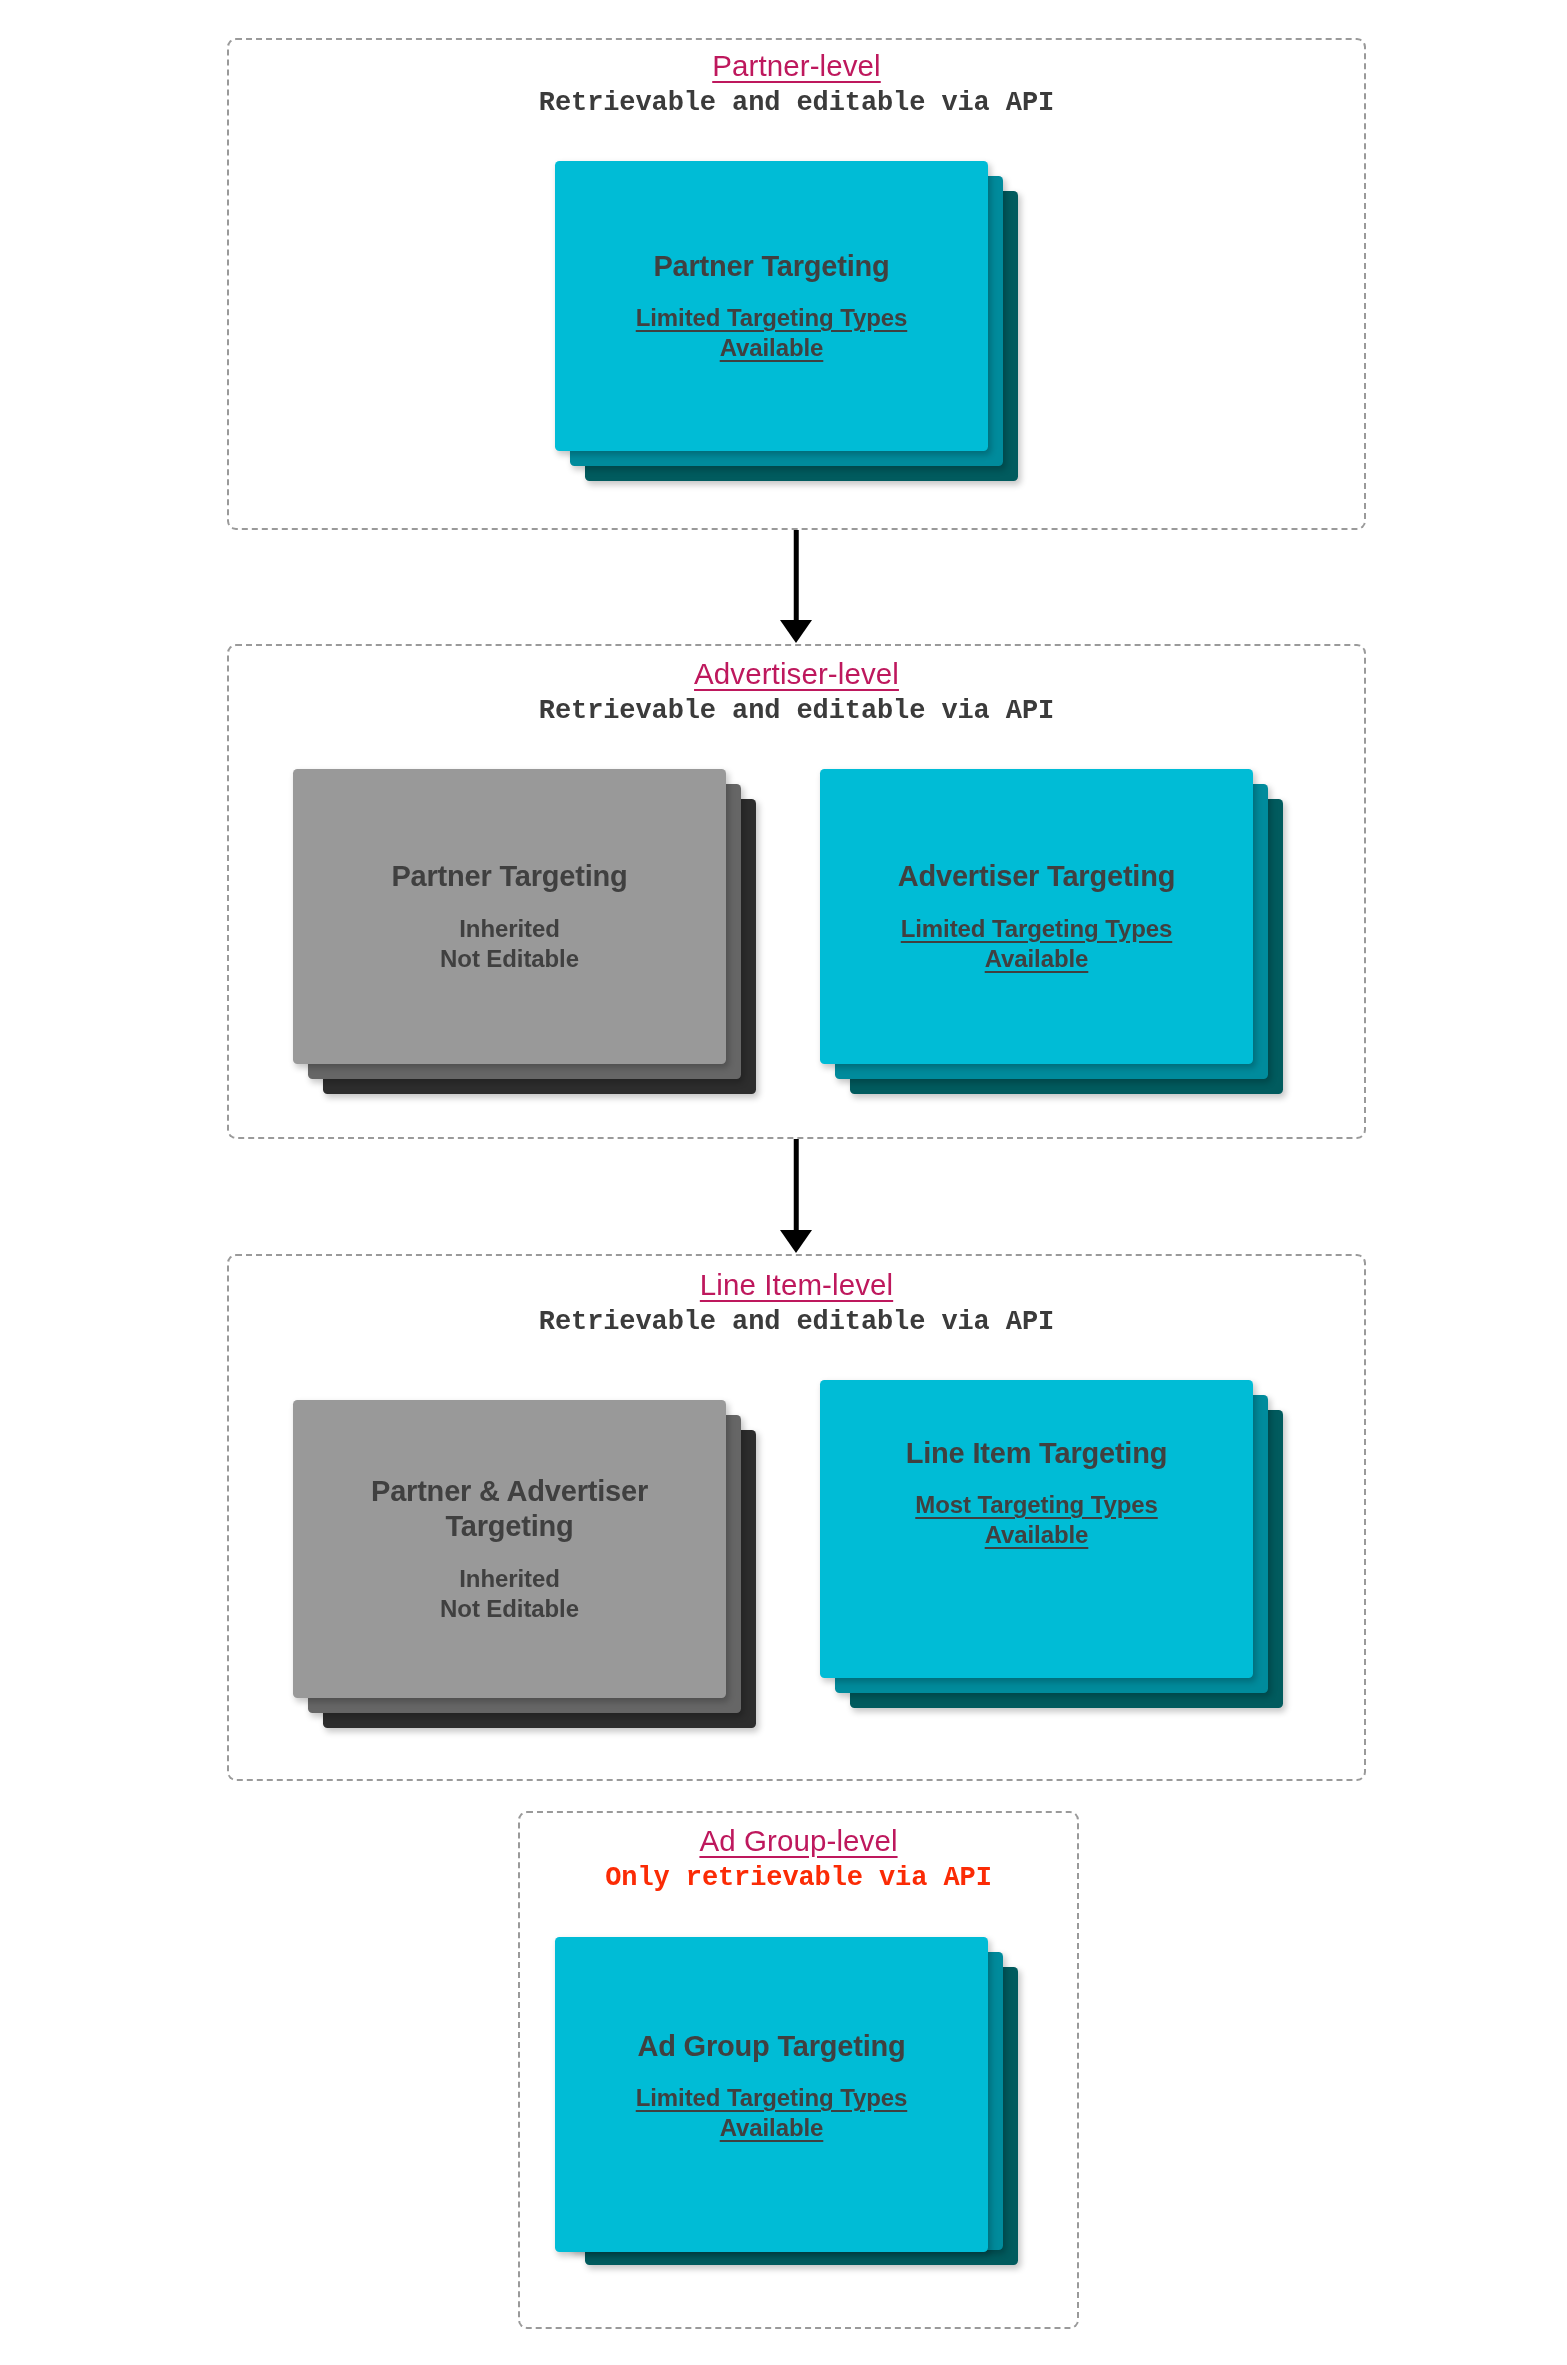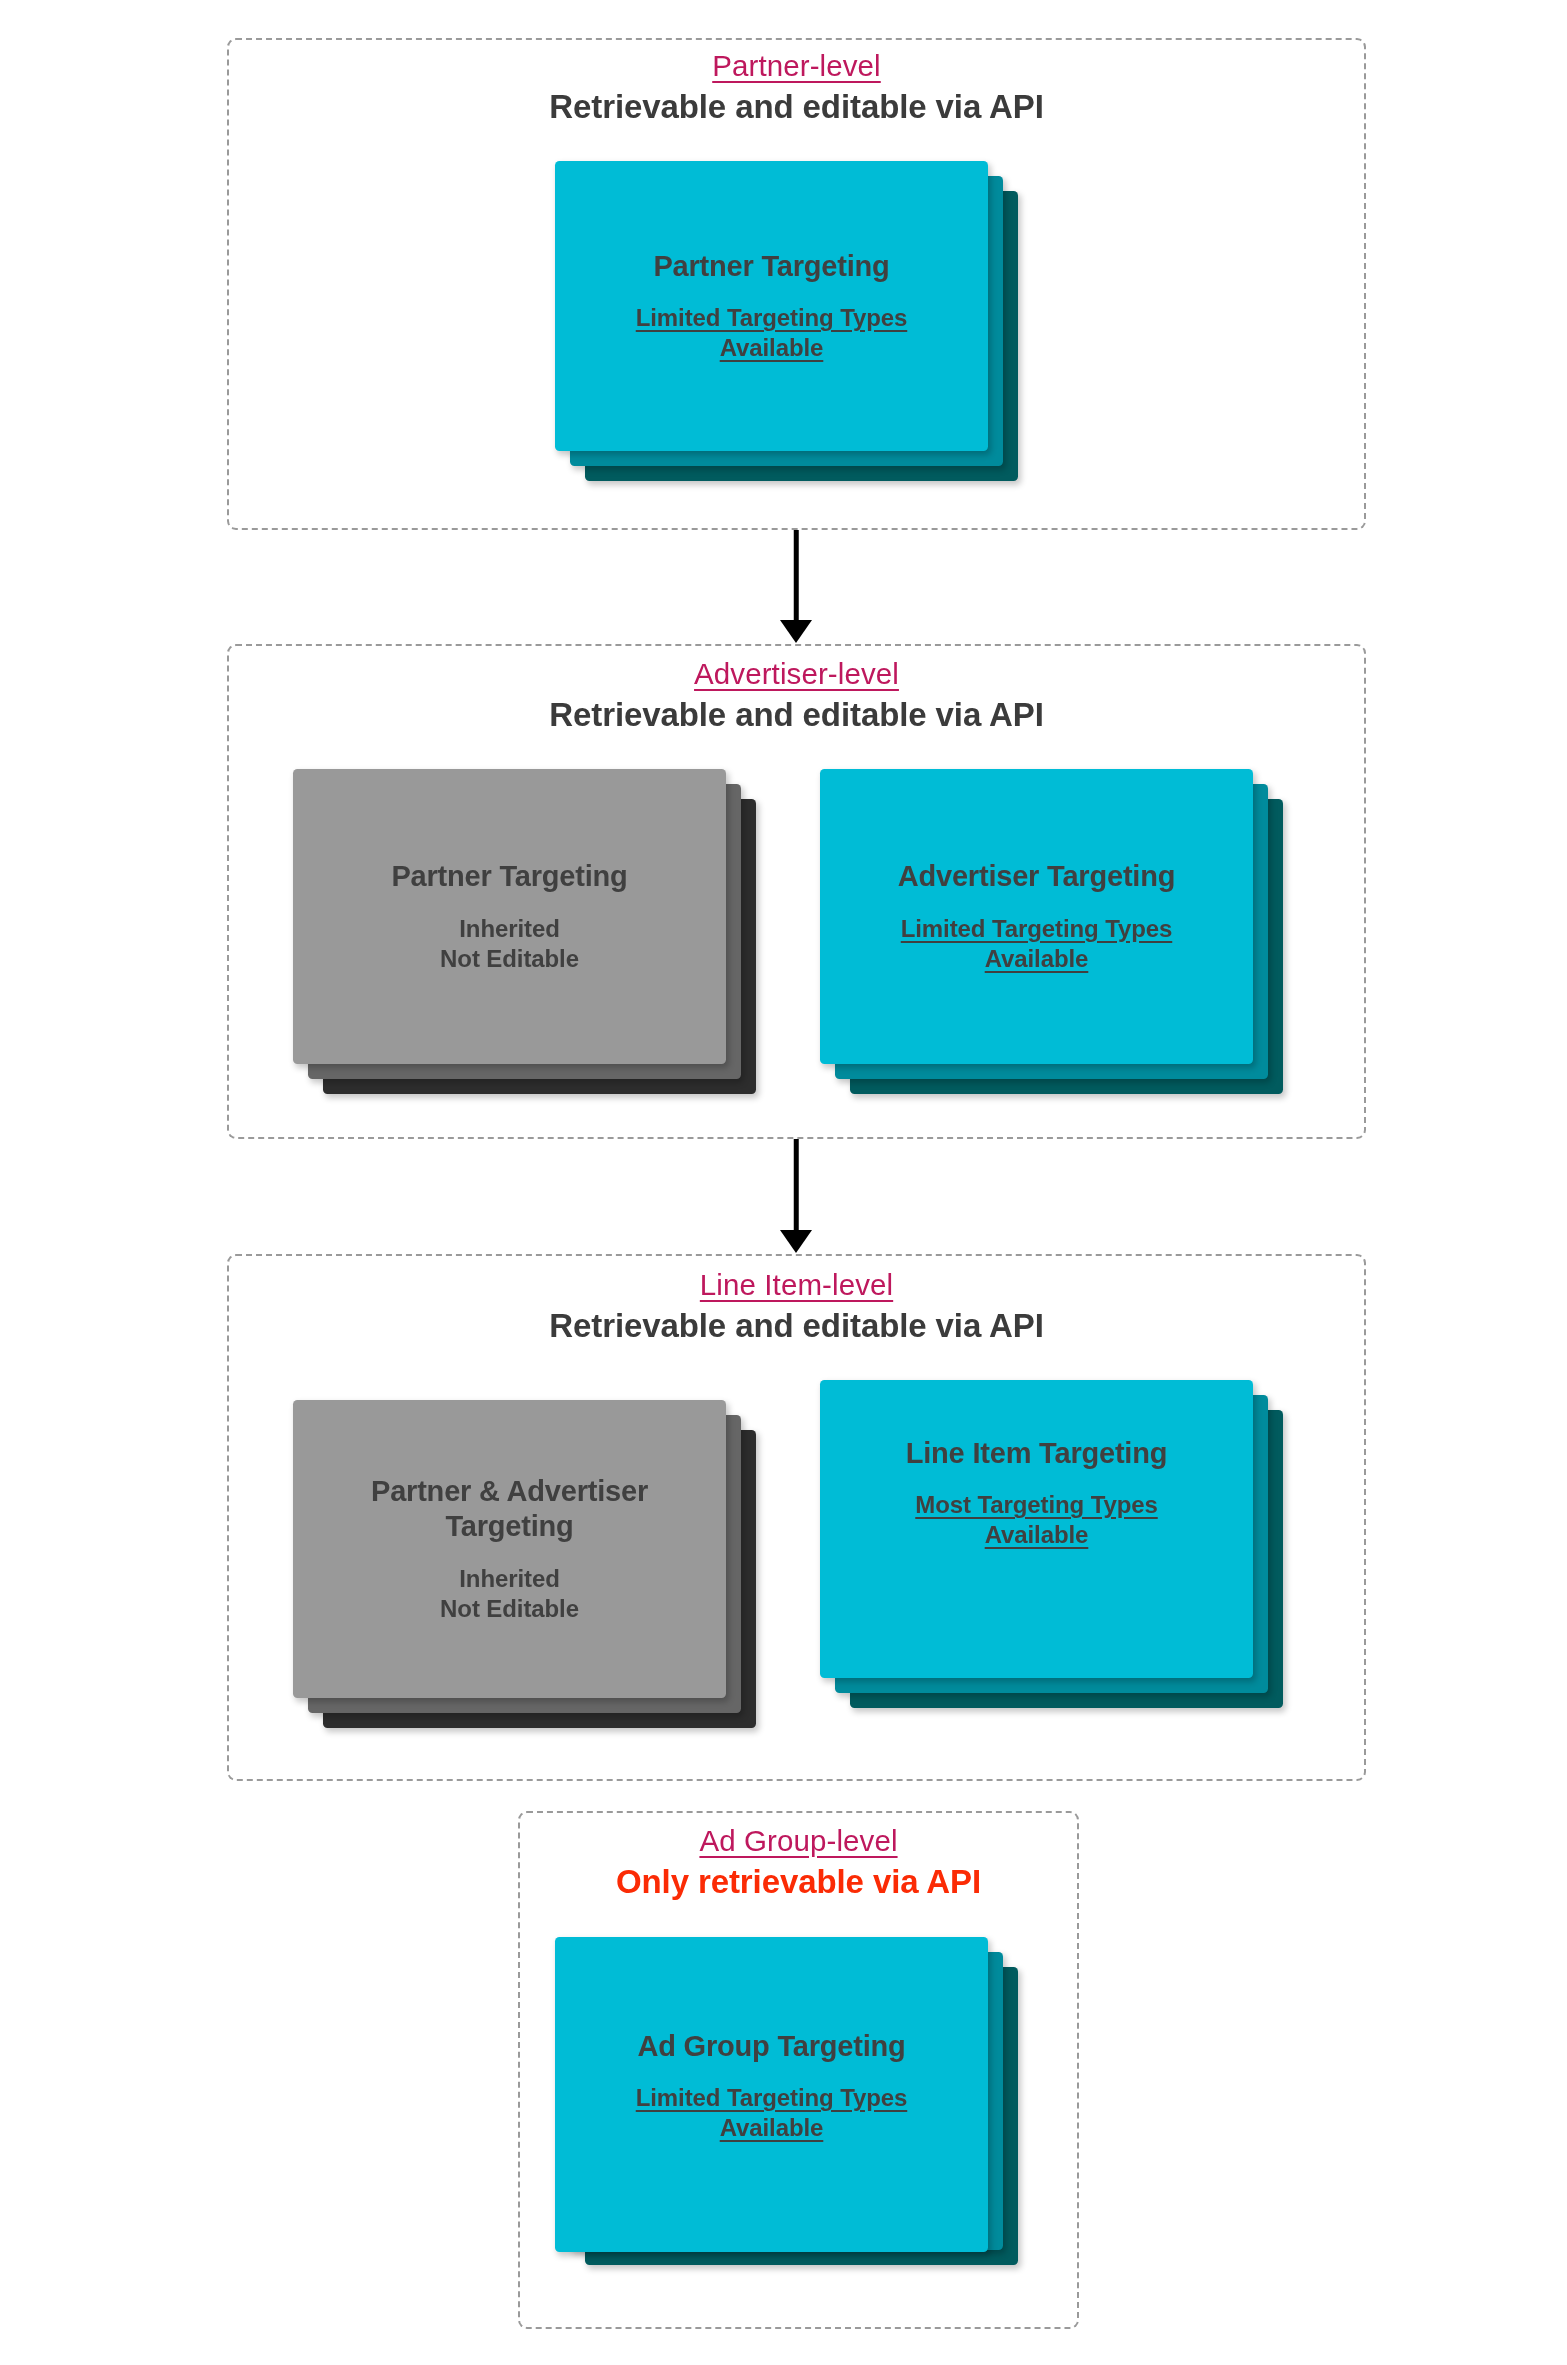--- a/index.html
+++ b/index.html
@@ -44,24 +44,25 @@
     font-size: 29.5px;
     font-weight: 400;
     text-decoration: underline;
     text-underline-offset: 4.5px;
     letter-spacing: 0.1px;
     color: #be185d;
   }
   .level-head .sub {
     display: block;
     margin-top: 5.4px;
-    font-size: 33px;
+    font-size: 27px;
     font-weight: 700;
     letter-spacing: -0.1px;
     color: #3b3b3b;
+    font-family: Liberation Mono, monospace;
   }
   .level-head .sub.warn {
     color: #fb2b05;
   }
 
   
   .card-stack {
     position: absolute;
   }
   .layer {

